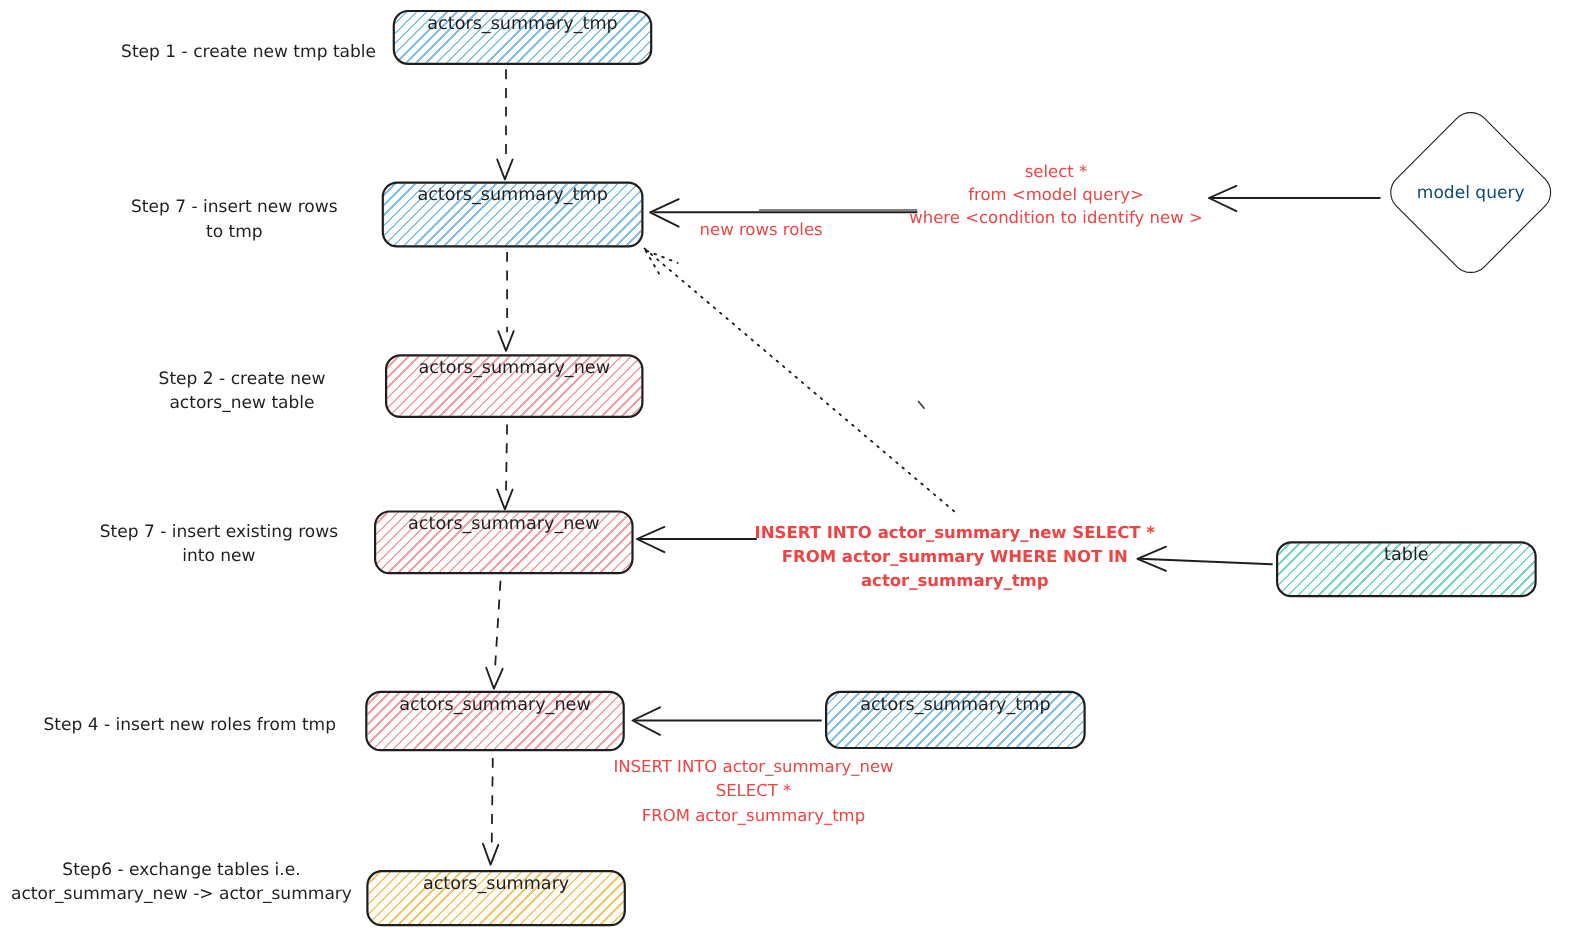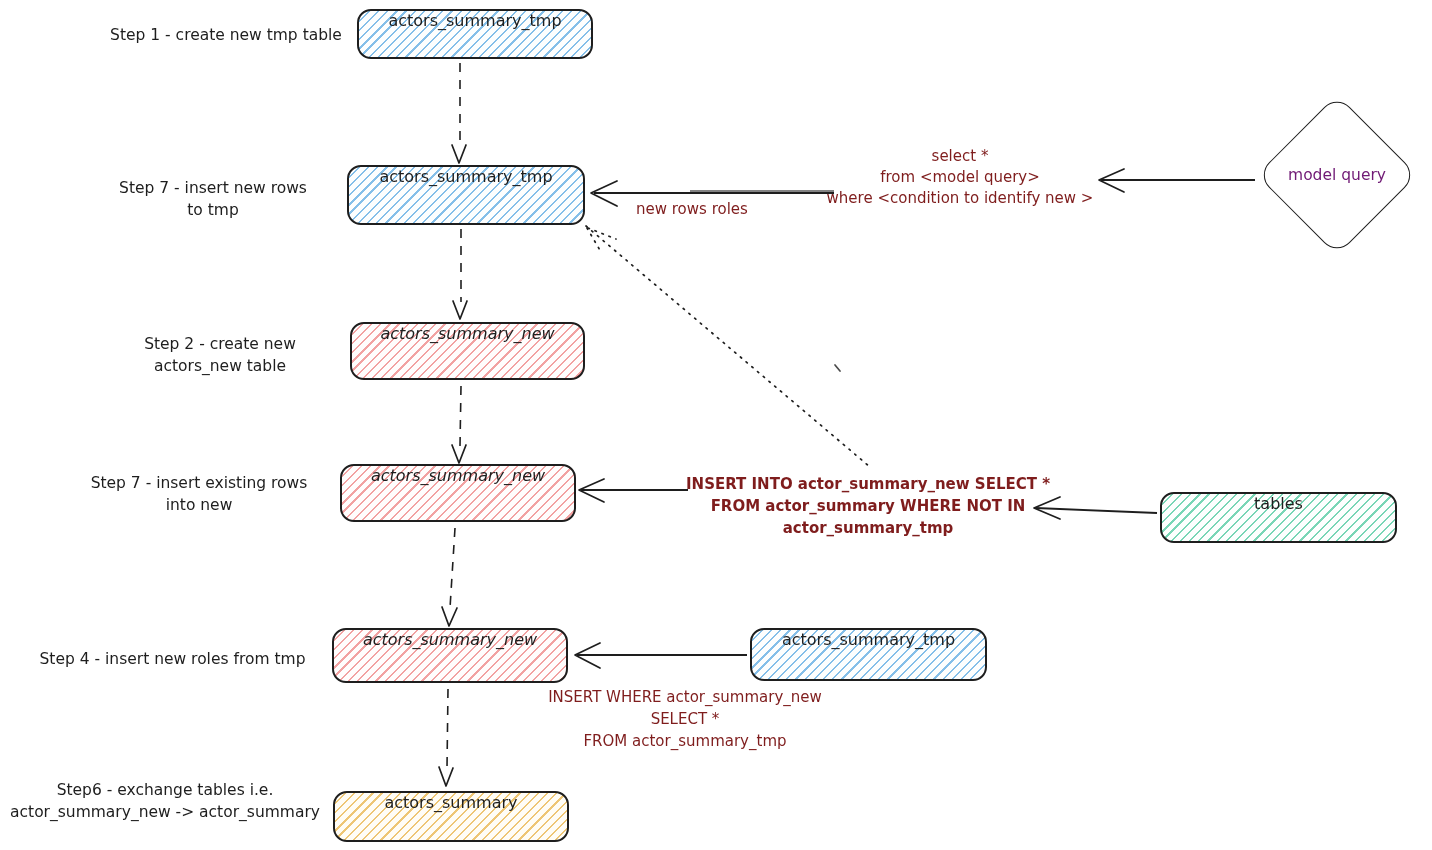--- a/index.html
+++ b/index.html
@@ -9,55 +9,54 @@
     font-family:"DejaVu Sans", sans-serif;
     color:#1e1e1e;
   }
   .abs{position:absolute;}
   .prelines{white-space:pre-line;}
   .step-label{
     font-size:15.5px;line-height:22px;text-align:center;
     color:#1e1e1e;
   }
   .annotation{
-    font-size:15px;line-height:21px;text-align:center;color:#7f1d1d;
+    font-size:15px;line-height:21px;text-align:center;color:#ef4444;
   }
   .annotation.left{text-align:left;}
   .node{
     box-sizing:border-box;
     border:2px solid #1e1e1e;
     border-radius:14px;
     display:flex;align-items:flex-start;justify-content:center;
     font-size:16px;color:#1e1e1e;
   }
   .node.blue{
     background:repeating-linear-gradient(135deg,#85bfe9 0 1.6px,transparent 1.6px 6.5px),#fdfefe;
   }
   .node.pink{
     background:repeating-linear-gradient(135deg,#f2a2a2 0 1.6px,transparent 1.6px 6.5px),#fffdfd;
-    font-style:italic;
   }
   .node.teal{
     background:repeating-linear-gradient(135deg,#79d6b6 0 1.6px,transparent 1.6px 6.5px),#fdfffe;
   }
   .node.yellow{
     background:repeating-linear-gradient(135deg,#eec675 0 1.6px,transparent 1.6px 6.5px),#fffdf6;
   }
   .diamond-wrap{width:114px;height:114px;}
   .diamond-shape{
     position:absolute;inset:0;
     background:#ffffff;
     border:1.8px solid #1e1e1e;
     border-radius:18px;
     transform:rotate(45deg);
   }
   .diamond-label{
     position:absolute;inset:0;
     display:flex;align-items:center;justify-content:center;
-    font-size:15.5px;color:#701a75;text-align:center;
+    font-size:15.5px;color:#0c4a6e;text-align:center;
   }
   svg.arrows{position:absolute;left:0;top:0;}
   svg.arrows path{fill:none;stroke:#1e1e1e;}
   .solid-line{stroke-width:1.8px;}
   .dashed-line{stroke-width:1.6px;stroke-dasharray:9 8;}
   .dotted-line{stroke-width:1.7px;stroke-dasharray:1.5 6;stroke-linecap:round;}
   .head{stroke-width:1.7px;stroke-linecap:round;stroke-linejoin:round;}
 </style>
 </head>
 <body>
@@ -109,21 +108,21 @@
 
   <g>
     <path class="dotted-line" d="M586 226 L870 467"></path>
     <path class="dotted-line" d="M588 228 L616 239"></path>
     <path class="dotted-line" d="M587 228 L601 252"></path>
   </g>
 
   <path class="head" d="M835 365 l5 6" opacity="0.8"></path>
 </svg>
 
-<div class="abs step-label prelines" style="left:100px;top:24px;width:252px;">Step 1 - create new tmp table</div>
+<div class="abs step-label prelines" style="left:100px;top:36px;width:252px;">Step 1 - create new tmp table</div>
 
 <div class="abs step-label prelines" style="left:93px;top:177px;width:240px;">Step 7 - insert new rows
 to tmp</div>
 
 <div class="abs step-label prelines" style="left:100px;top:333px;width:240px;">Step 2 - create new
 actors_new table</div>
 
 <div class="abs step-label prelines" style="left:79px;top:472px;width:240px;">Step 7 - insert existing rows
 into new</div>
 
@@ -154,33 +153,33 @@
 
 <div class="abs node blue" style="left:750px;top:628px;width:237px;height:53px;">
   <span>actors_summary_tmp</span>
 </div>
 
 <div class="abs node yellow" style="left:333px;top:791px;width:236px;height:51px;">
   <span>actors_summary</span>
 </div>
 
 <div class="abs node teal" style="left:1160px;top:492px;width:237px;height:51px;">
-  <span>tables</span>
+  <span>table</span>
 </div>
 
 <div class="abs diamond-wrap" style="left:1280px;top:118px;">
   <div class="diamond-shape"></div>
   <span class="diamond-label">model query</span>
 </div>
 
 <div class="abs annotation prelines" style="left:810px;top:146px;width:300px;">select *
 from &lt;model query&gt;
 where &lt;condition to identify new &gt;</div>
 
 <div class="abs annotation left" style="left:636px;top:199px;width:140px;">new rows roles</div>
 
 <div class="abs annotation prelines" style="left:658px;top:473px;width:420px;line-height:22px;font-weight:bold;">INSERT INTO actor_summary_new SELECT *
 FROM actor_summary WHERE NOT IN
 actor_summary_tmp</div>
 
-<div class="abs annotation prelines" style="left:525px;top:686px;width:320px;line-height:22px;">INSERT WHERE actor_summary_new
+<div class="abs annotation prelines" style="left:525px;top:686px;width:320px;line-height:22px;">INSERT INTO actor_summary_new
 SELECT *
 FROM actor_summary_tmp</div>
 
 </body></html>

